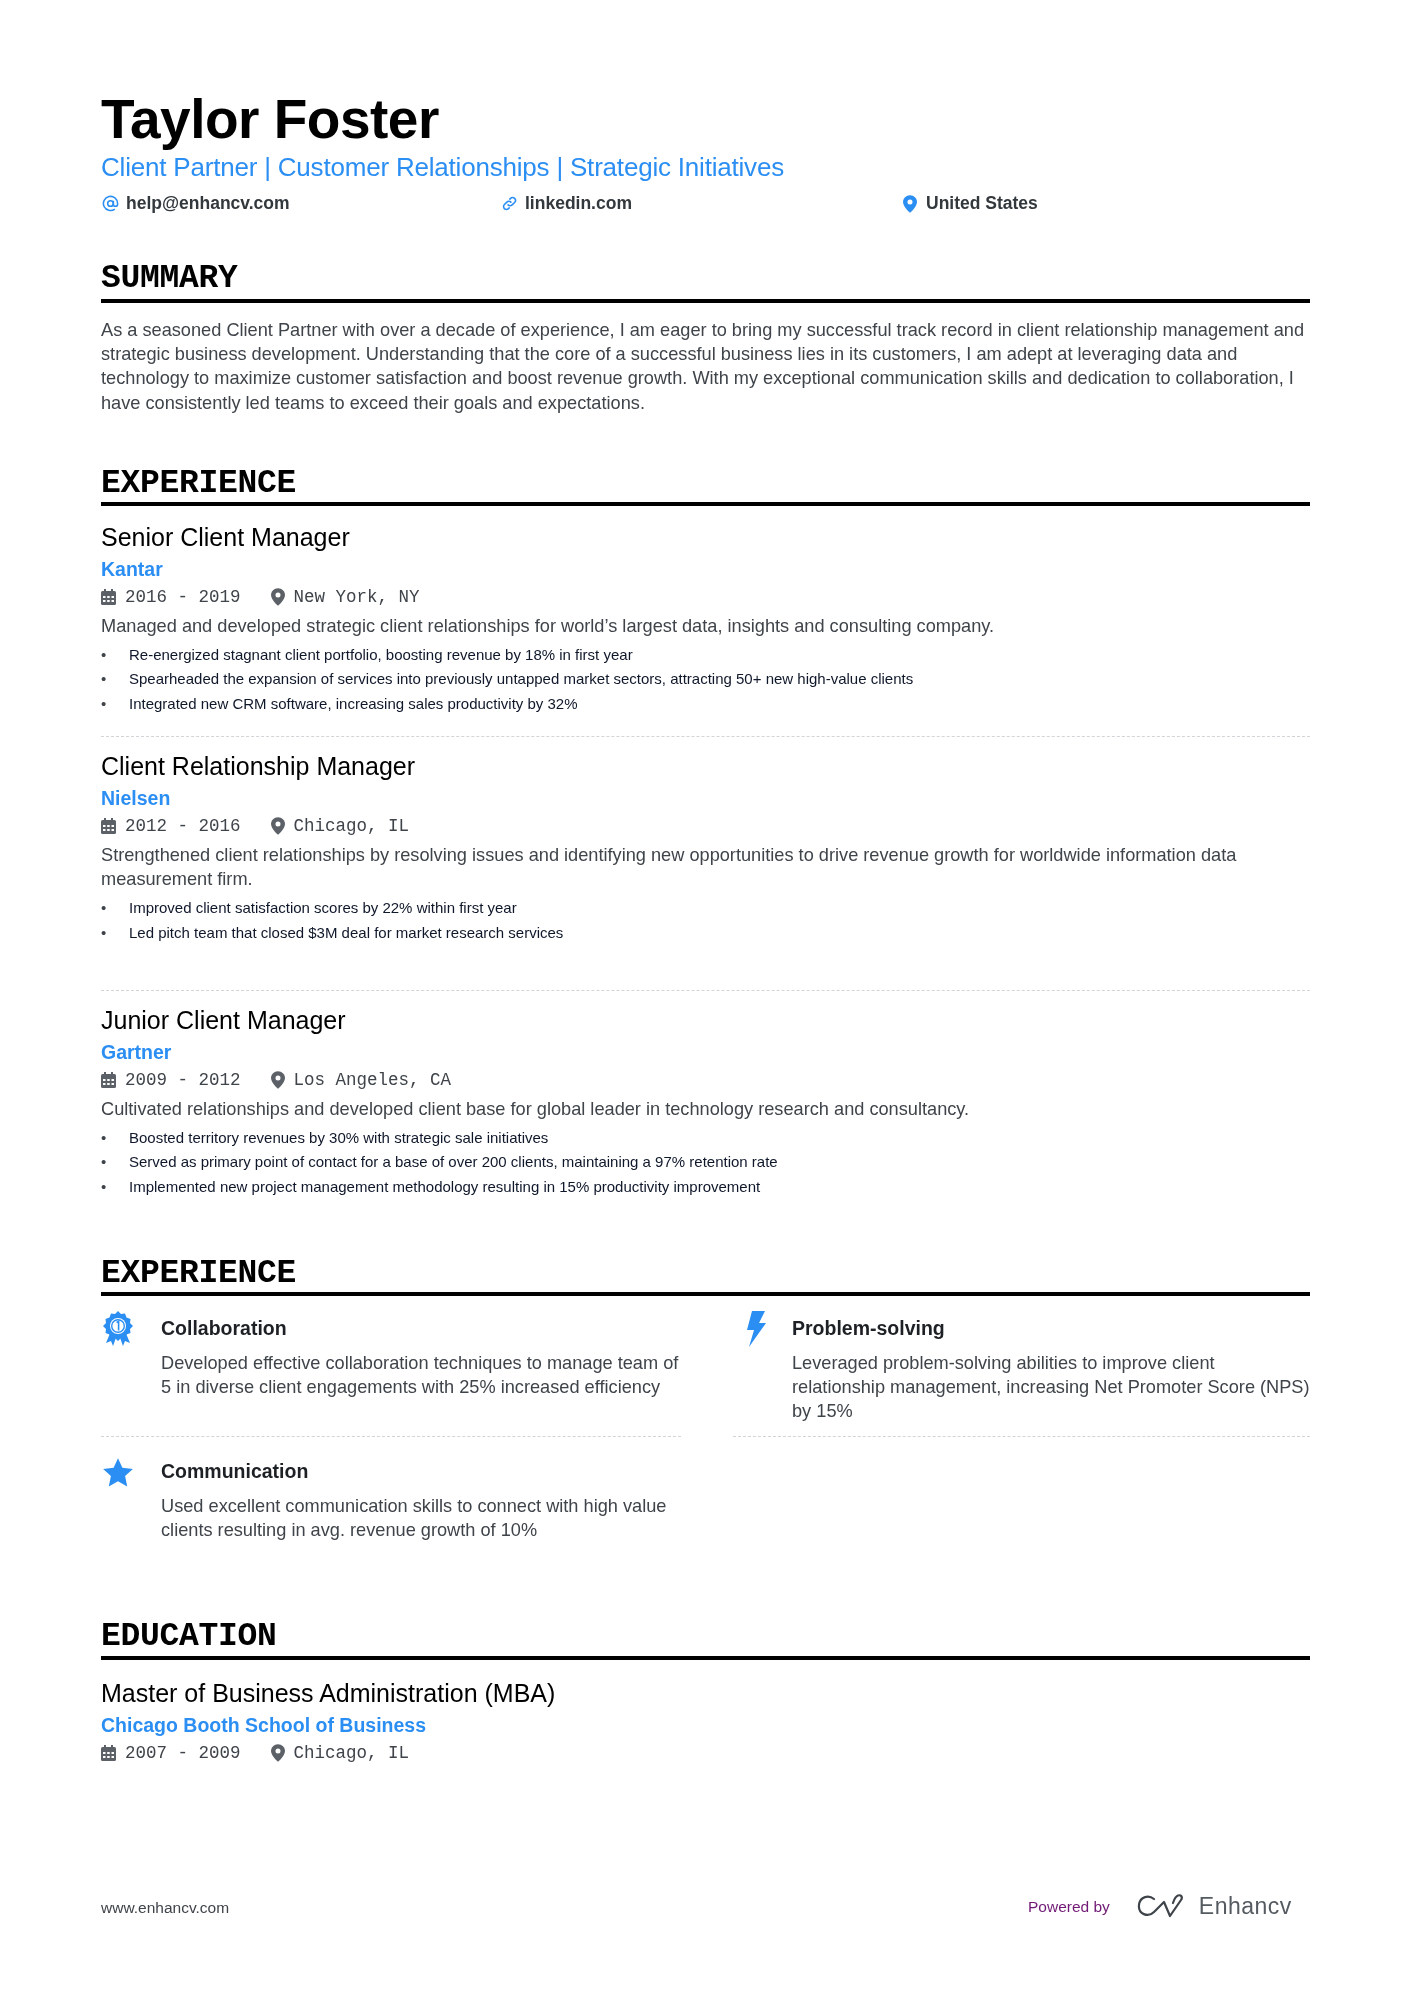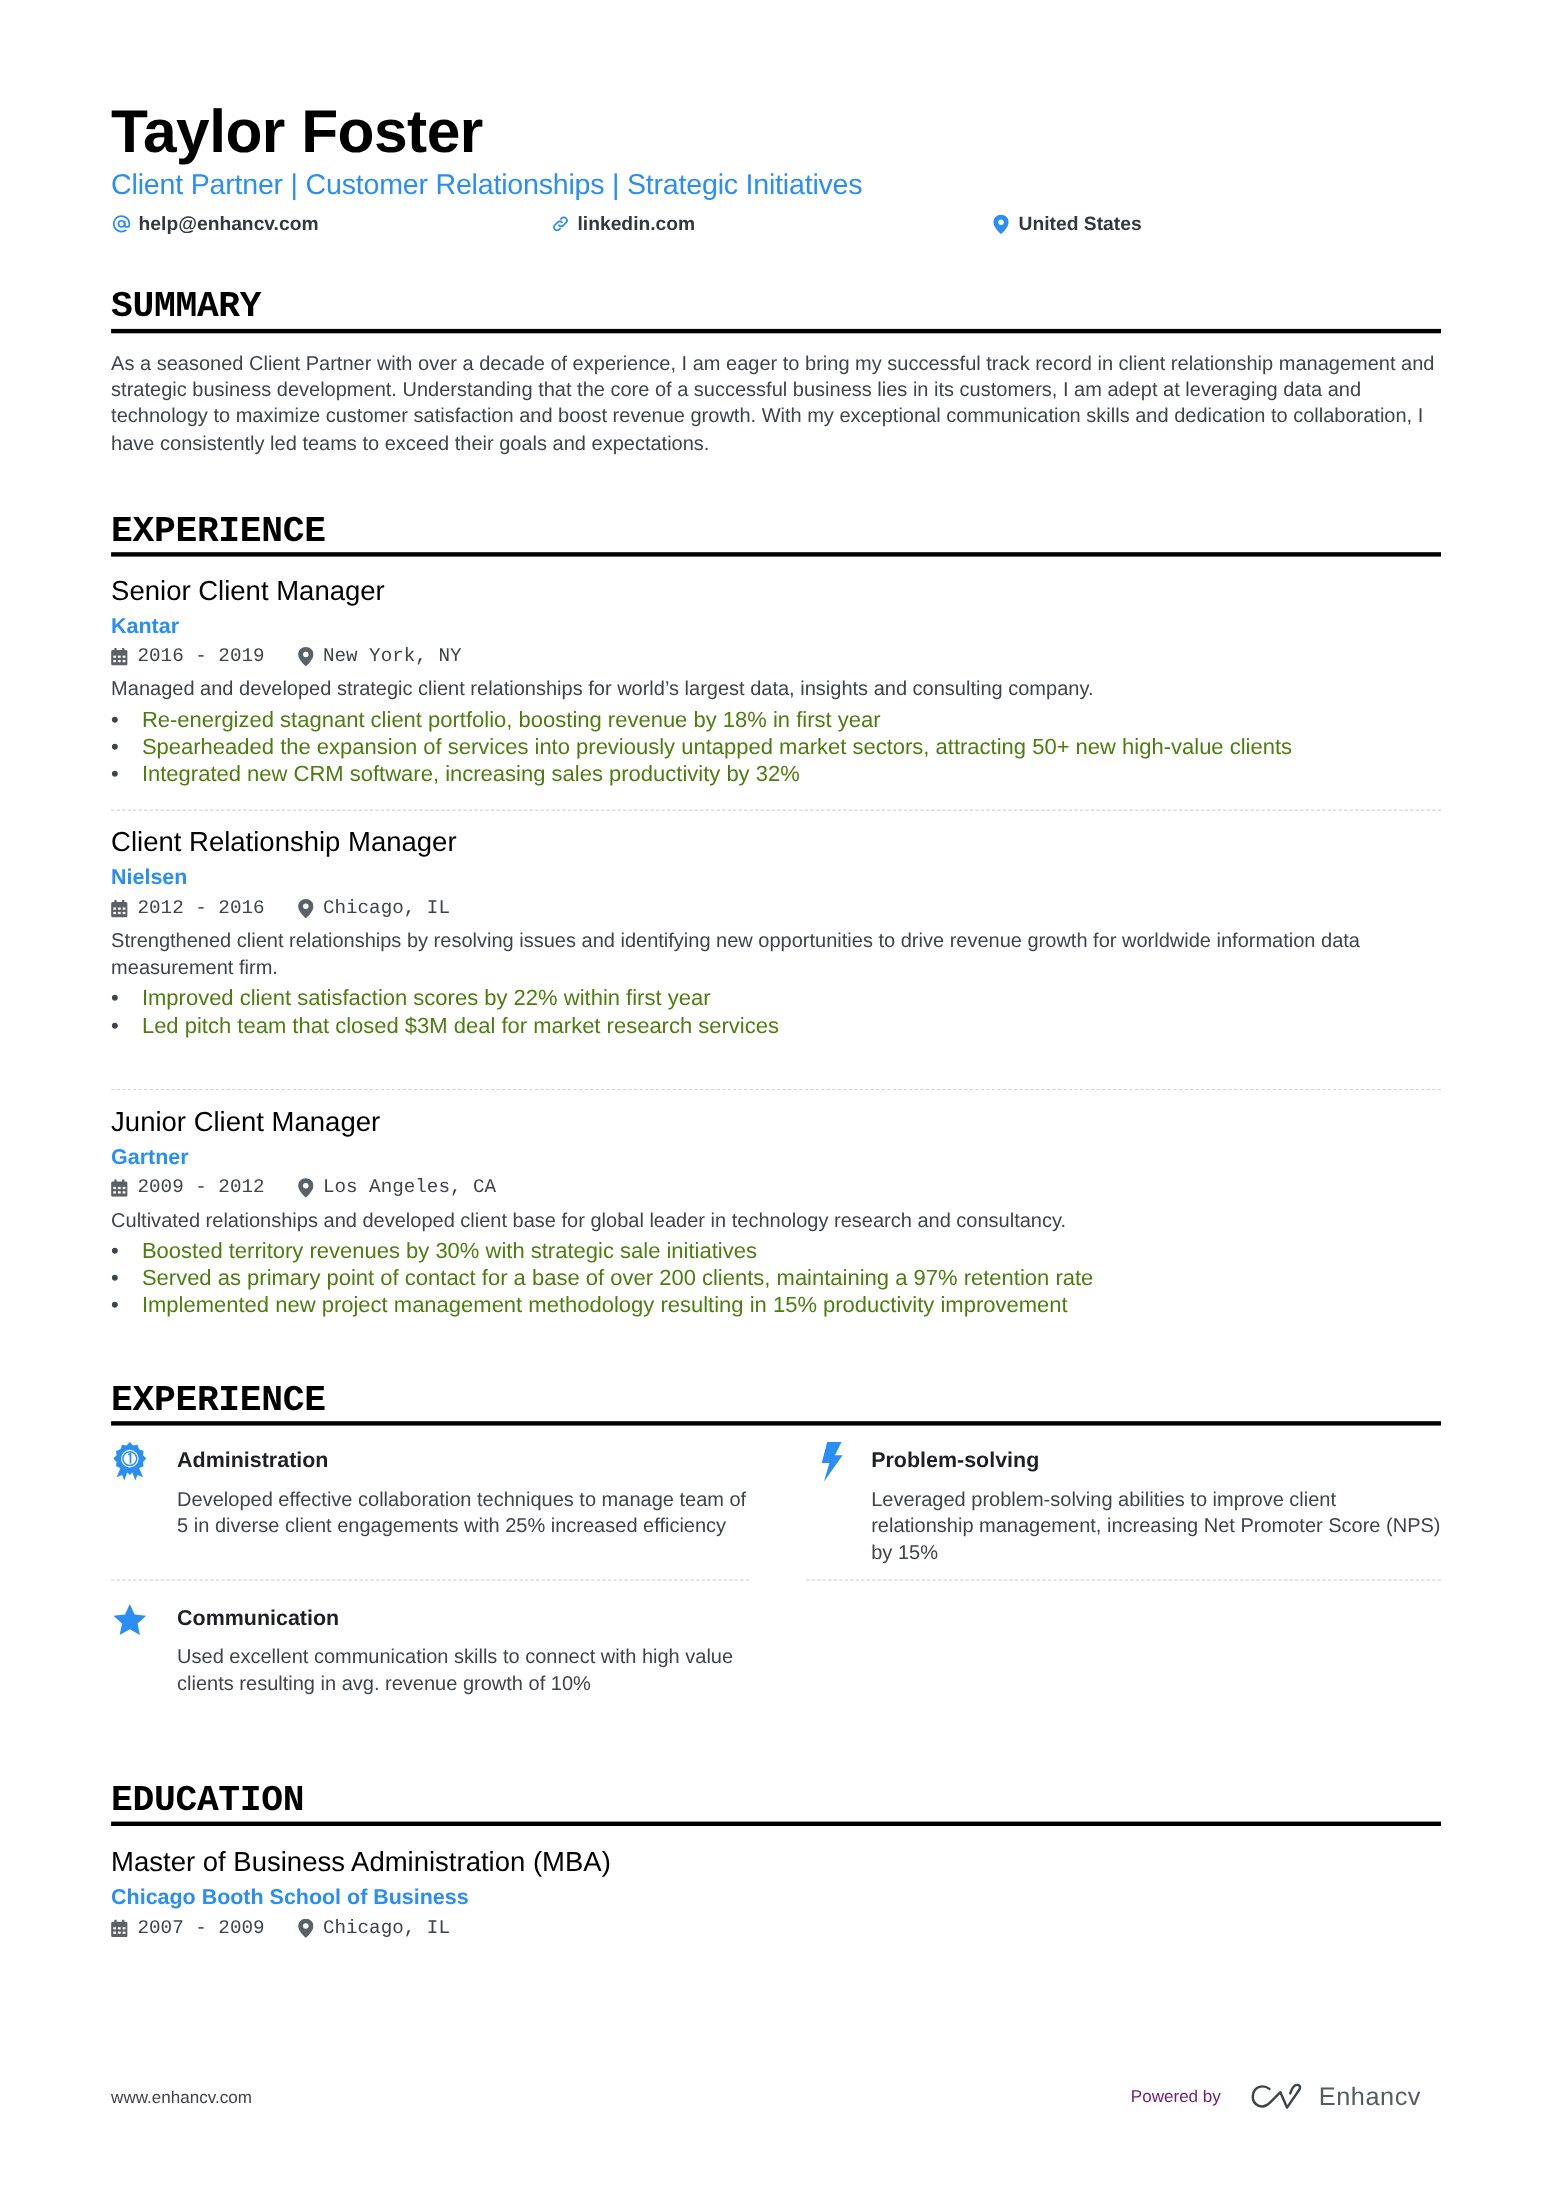--- a/index.html
+++ b/index.html
@@ -19,21 +19,21 @@
     .summary { position: absolute; top: 318px; left: 0; width: 1209px; font-size: 18.2px; line-height: 24.2px; color: #3f444a; }
 
     .job { position: absolute; left: 0; width: 1209px; }
     .job-title { font-size: 25px; line-height: 30px; color: #000; white-space: nowrap; }
     .company { font-size: 19.5px; font-weight: bold; color: #2b8ef3; line-height: 24px; margin-top: 5px; }
     .meta { display: flex; align-items: center; font-size: 17.5px; color: #3f444a; line-height: 24px; margin-top: 4px; }
     .meta .mi { display: inline-flex; align-items: center; margin-right: 30px; font-family: Liberation Mono, monospace; }
     .meta svg { margin-right: 9px; }
     .desc { font-size: 18.2px; line-height: 24.2px; color: #3f444a; margin-top: 5px; }
     .bullets { list-style: none; margin-top: 5px; }
-    .bullets li { position: relative; padding-left: 28px; font-size: 20px; line-height: 24.2px; color: #4d7c0f; }
+    .bullets li { position: relative; padding-left: 28px; font-size: 15px; line-height: 24.2px; color: #0f172a; }
     .bullets li::before { content: "•"; position: absolute; left: 0; top: 0; color: #3f444a; }
     .dash { position: absolute; left: 0; width: 1209px; border-top: 1.5px dashed #d2d4d7; }
 
     .strength { position: absolute; }
     .strength .s-ic { position: absolute; left: 0; top: 0; width: 34px; height: 36px; display: flex; align-items: flex-start; justify-content: center; }
     .strength .s-title { position: absolute; left: 60px; top: 6px; font-size: 19.5px; font-weight: bold; color: #1d2024; white-space: nowrap; }
     .strength .s-desc { position: absolute; left: 60px; top: 40px; font-size: 18.2px; line-height: 24.2px; color: #3f444a; }
 
     .edu { position: absolute; left: 0; top: 1678px; width: 1209px; }
 
@@ -203,21 +203,21 @@
     <div class="s-ic">
       <svg width="30" height="36" viewBox="0 0 30 36">
           <path d="M8 20 L3 32 L8 30 L10 35 L14 24 Z" fill="#2b8ef3"></path>
           <path d="M22 20 L27 32 L22 30 L20 35 L16 24 Z" fill="#2b8ef3"></path>
           <path d="M15 0 L18 3 L22 2.5 L23.5 6.5 L27.5 8 L27 12 L30 15 L27 18 L27.5 22 L23.5 23.5 L22 27.5 L18 27 L15 30 L12 27 L8 27.5 L6.5 23.5 L2.5 22 L3 18 L0 15 L3 12 L2.5 8 L6.5 6.5 L8 2.5 L12 3 Z" fill="#2b8ef3"></path>
           <circle cx="15" cy="15" r="8" fill="#fff"></circle>
           <circle cx="15" cy="15" r="6.3" fill="none" stroke="#2b8ef3" stroke-width="1.4"></circle>
           <path d="M13.6 11.5 L15.6 10.5 L15.6 19.5" stroke="#2b8ef3" stroke-width="1.6" fill="none"></path>
         </svg>
     </div>
-    <div class="s-title">Administration</div>
+    <div class="s-title">Collaboration</div>
     <div class="s-desc" style="width:520px;">Developed effective collaboration techniques to manage team of 5 in diverse client engagements with 25% increased efficiency</div>
   </div>
   <div class="dash" style="top:1436px; width:580px;"></div>
 
   <div class="strength" style="left:632px; top:1311px; width:577px; height:120px;">
     <div class="s-ic" style="left:6px;">
       <svg width="22" height="36" viewBox="0 0 22 36">
           <path d="M7 0 L20 0 L14 12 L21 12 L4 36 L9 19 L2 19 Z" fill="#2b8ef3"></path>
         </svg>
     </div>

